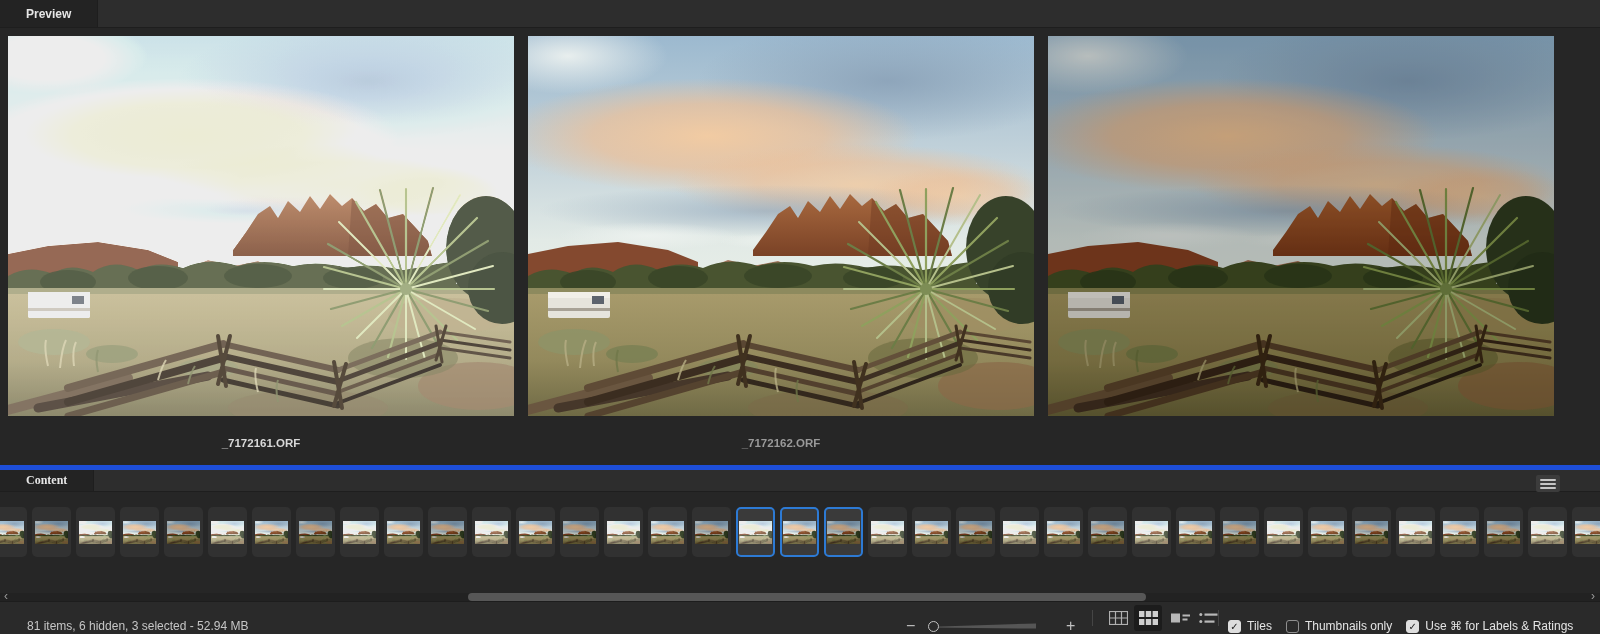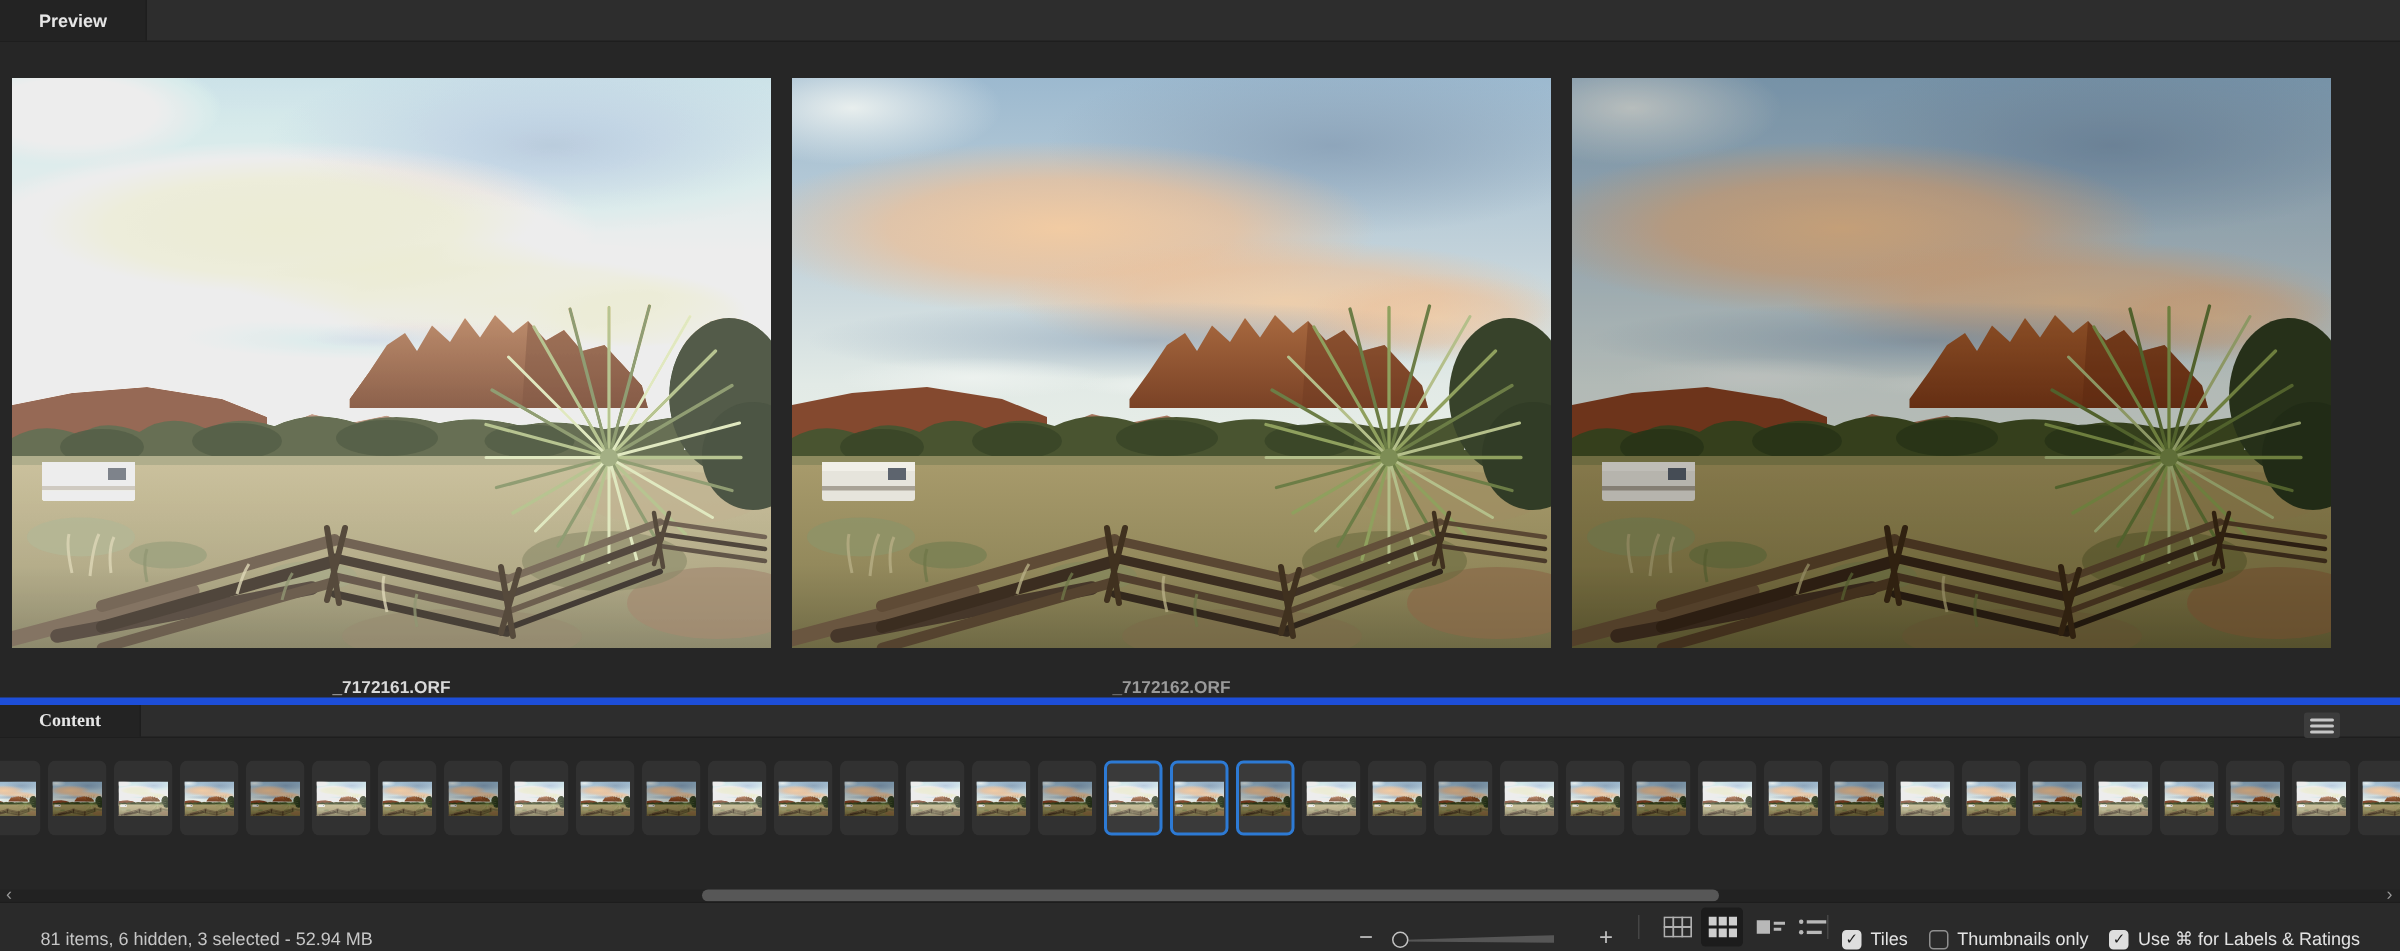--- a/index.html
+++ b/index.html
@@ -14,21 +14,21 @@
   .tab { position:absolute; left:0; top:0; bottom:0; min-width:66px; padding:0 26px;
          background:#232323; color:#e6e6e6; font-size:12px; font-weight:bold;
          display:flex; align-items:center; border-right:1px solid #1e1e1e; }
   .hamburger { position:absolute; right:40px; top:5px; width:24px; height:17px; background:#3c3c3c;
                border-radius:2px; display:flex; flex-direction:column; justify-content:center; gap:2px;
                padding:0 4px; cursor:pointer; }
   .hamburger i { display:block; height:2px; background:#c6c6c6; border-radius:1px; }
 
   
   .preview-panel { position:absolute; top:28px; left:0; width:1600px; height:437px; background:#262626; }
-  .preview-cell { position:absolute; top:24px; width:454px;font-weight:bold; }
+  .preview-cell { position:absolute; top:8px; width:454px;font-weight:bold; }
   .preview-cell:nth-child(1) { left:8px; }
   .preview-cell:nth-child(2) { left:528px; }
   .preview-cell:nth-child(3) { left:1048px; }
   .photo { display:block; width:506px; height:380px; }
   .fname { position:absolute; top:401px; left:0; width:506px; text-align:center;
            font-size:11.5px; color:#9a9a9a; }
   .preview-cell.primary .fname { color:#d9d9d9; }
 
   
   .exp-bright { filter:brightness(1.32) saturate(.68) contrast(.86); }

